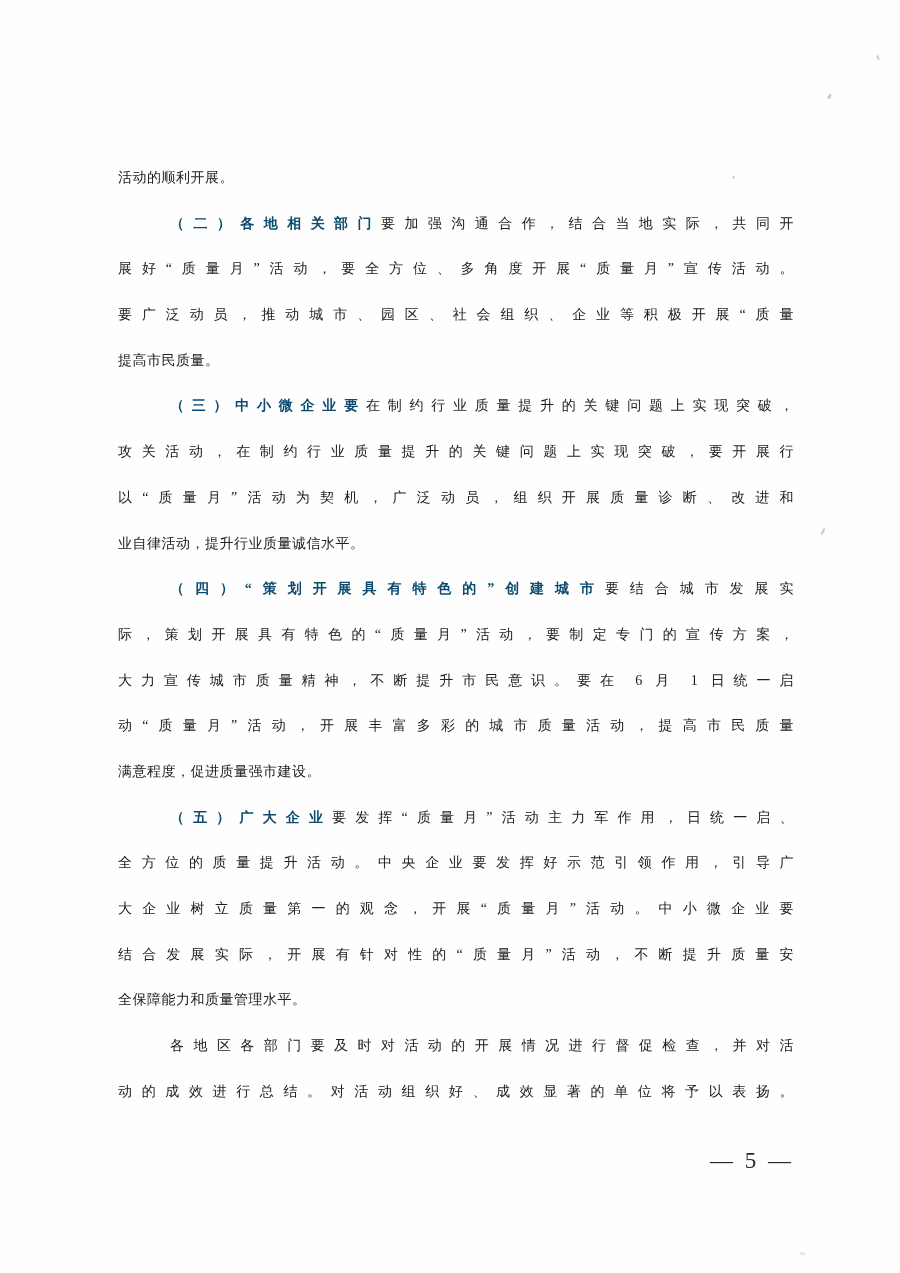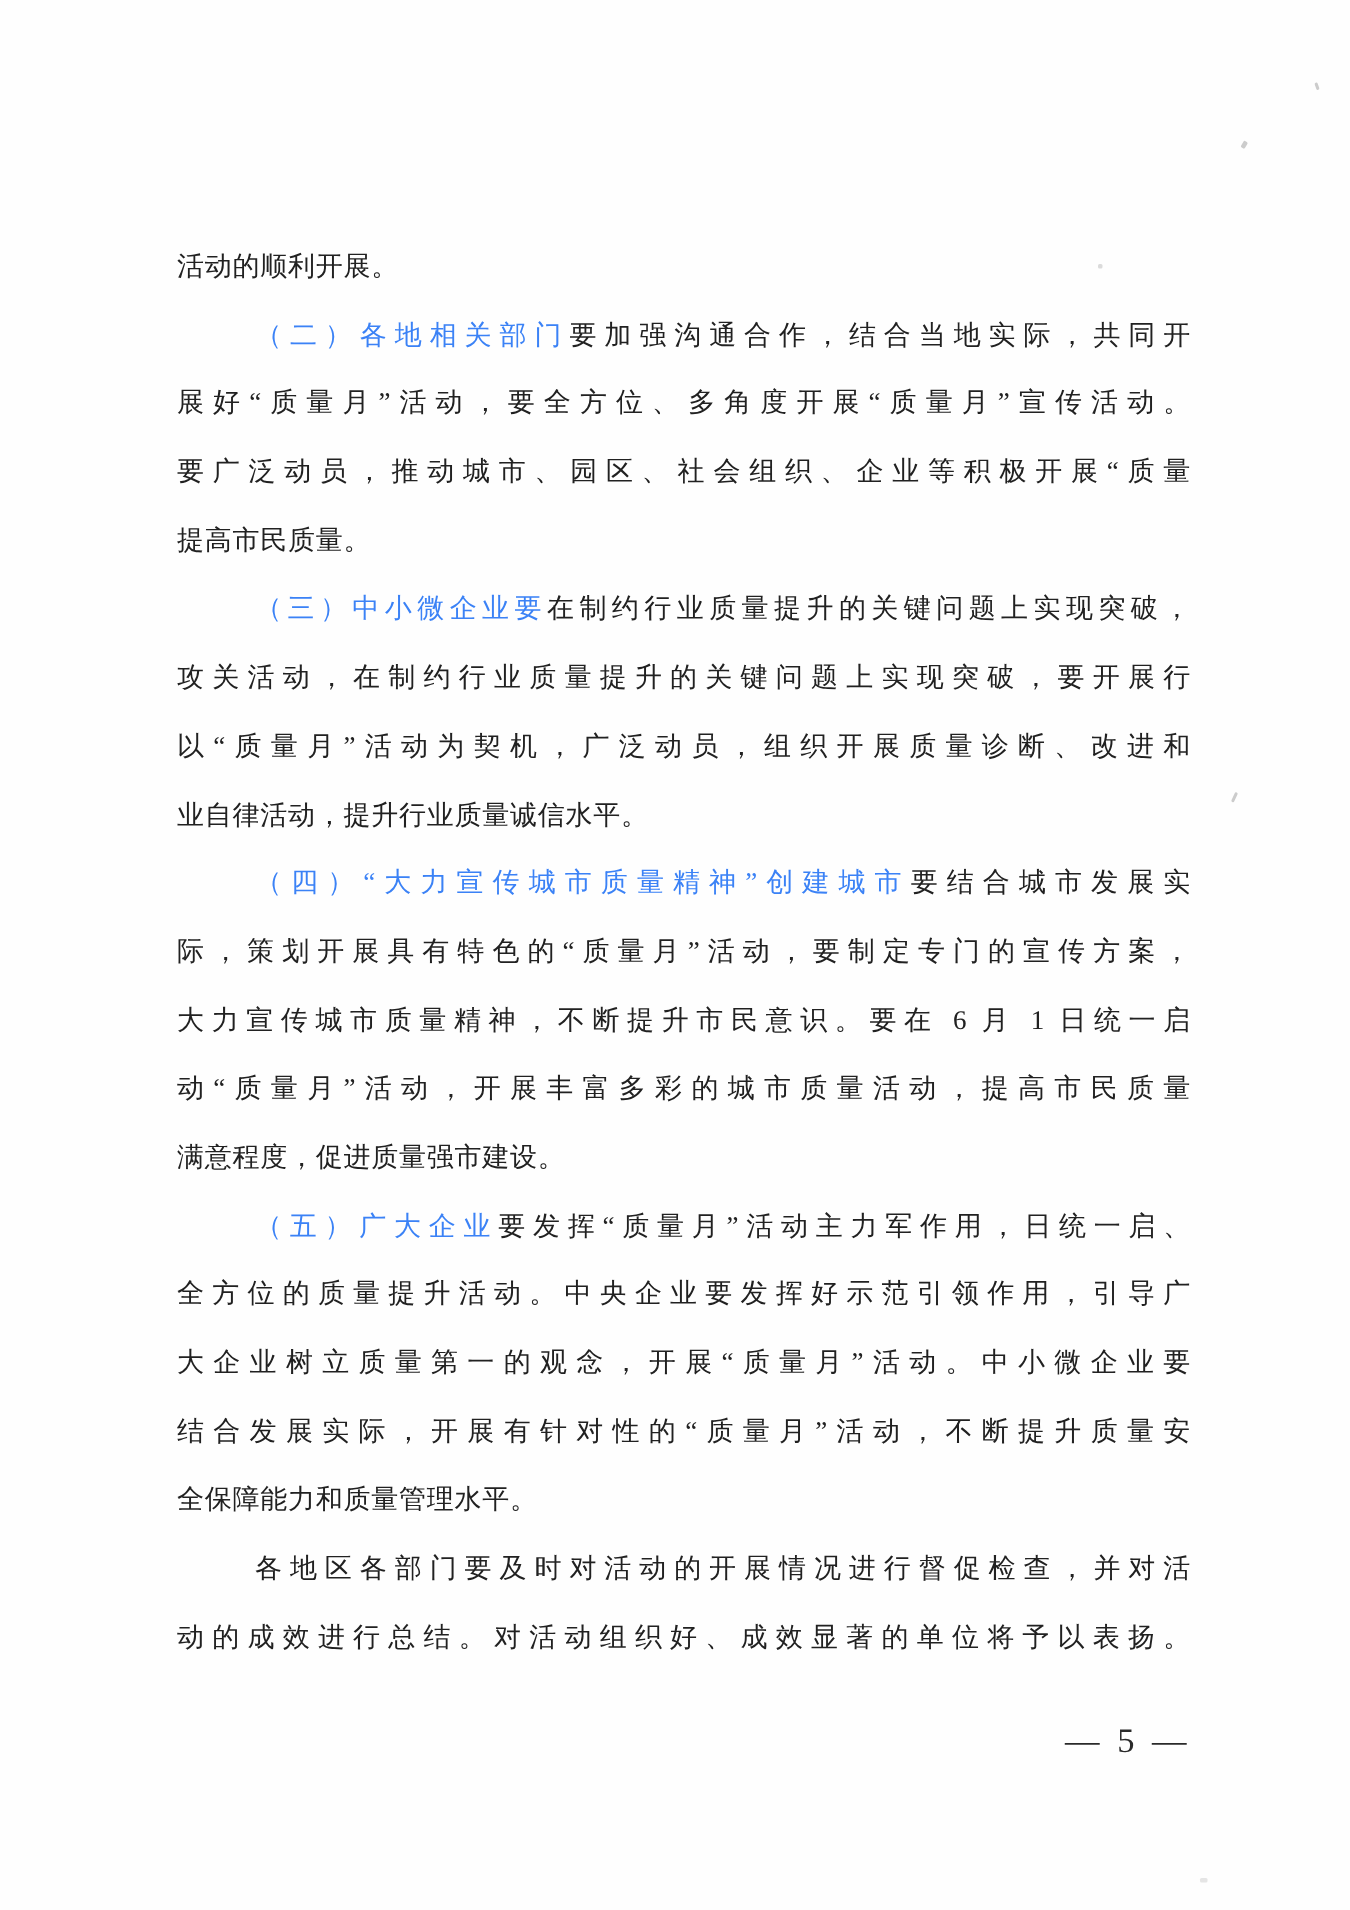--- a/index.html
+++ b/index.html
@@ -18,29 +18,29 @@
   .content {
     position: absolute;
     left: 118px;
     top: 155px;
     width: 676px;
     color: #1e1e1e;
   }
   .doc-line {
     height: 45.7px;
     line-height: 45.7px;
-    font-size: 18px;
+    font-size: 14px;
     letter-spacing: 0.5px;
     text-align: justify;
     text-align-last: left;
     color: #212121;
   }
   .doc-line.full { text-align-last: justify; }
   .doc-line.indent { padding-left: 52px; }
-  .doc-line .b { font-weight: 400; color: #3b82f6; }
+  .doc-line .b { font-weight: 700; color: #0c4a6e; }
   .page-number {
     position: absolute;
     top: 1146px;
     left: 0;
     width: 794px;
     text-align: right;
     font-size: 23px;
     letter-spacing: 3px;
     color: #2a2a2a;
     line-height: 30px;
@@ -64,21 +64,21 @@
   <div class="content" id="doc-content">
       <div class="doc-line"><span>活动的顺利开展。</span></div>
       <div class="doc-line indent full"><span class="b">（二）各地相关部门</span><span>要加强沟通合作，结合当地实际，共同开</span></div>
       <div class="doc-line full"><span>展好“质量月”活动，要全方位、多角度开展“质量月”宣传活动。</span></div>
       <div class="doc-line full"><span>要广泛动员，推动城市、园区、社会组织、企业等积极开展“质量</span></div>
       <div class="doc-line"><span>提高市民质量。</span></div>
       <div class="doc-line indent full"><span class="b">（三）中小微企业要</span><span>在制约行业质量提升的关键问题上实现突破，</span></div>
       <div class="doc-line full"><span>攻关活动，在制约行业质量提升的关键问题上实现突破，要开展行</span></div>
       <div class="doc-line full"><span>以“质量月”活动为契机，广泛动员，组织开展质量诊断、改进和</span></div>
       <div class="doc-line"><span>业自律活动，提升行业质量诚信水平。</span></div>
-      <div class="doc-line indent full"><span class="b">（四）“大力宣传城市质量精神”创建城市</span><span>要结合城市发展实</span></div>
+      <div class="doc-line indent full"><span class="b">（四）“策划开展具有特色的”创建城市</span><span>要结合城市发展实</span></div>
       <div class="doc-line full"><span>际，策划开展具有特色的“质量月”活动，要制定专门的宣传方案，</span></div>
       <div class="doc-line full"><span>大力宣传城市质量精神，不断提升市民意识。要在 6 月 1 日统一启</span></div>
       <div class="doc-line full"><span>动“质量月”活动，开展丰富多彩的城市质量活动，提高市民质量</span></div>
       <div class="doc-line"><span>满意程度，促进质量强市建设。</span></div>
       <div class="doc-line indent full"><span class="b">（五）广大企业</span><span>要发挥“质量月”活动主力军作用，日统一启、</span></div>
       <div class="doc-line full"><span>全方位的质量提升活动。中央企业要发挥好示范引领作用，引导广</span></div>
       <div class="doc-line full"><span>大企业树立质量第一的观念，开展“质量月”活动。中小微企业要</span></div>
       <div class="doc-line full"><span>结合发展实际，开展有针对性的“质量月”活动，不断提升质量安</span></div>
       <div class="doc-line"><span>全保障能力和质量管理水平。</span></div>
       <div class="doc-line indent full"><span>各地区各部门要及时对活动的开展情况进行督促检查，并对活</span></div>

